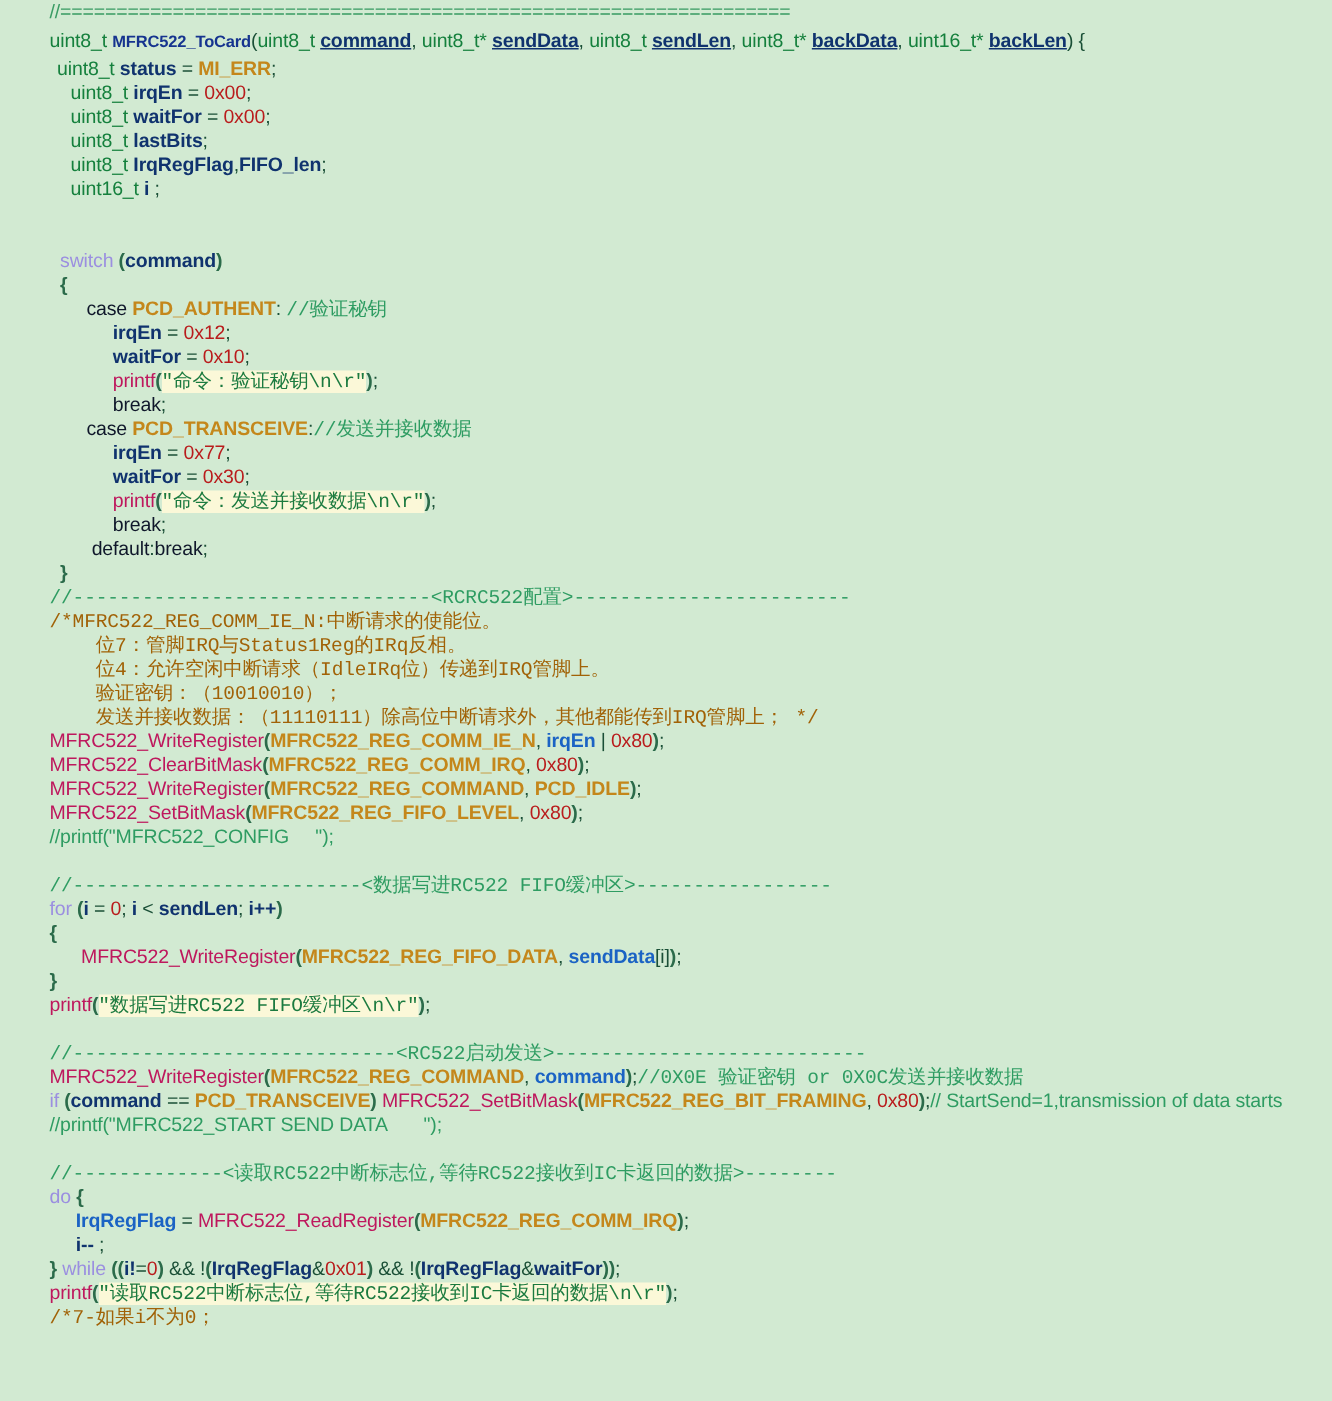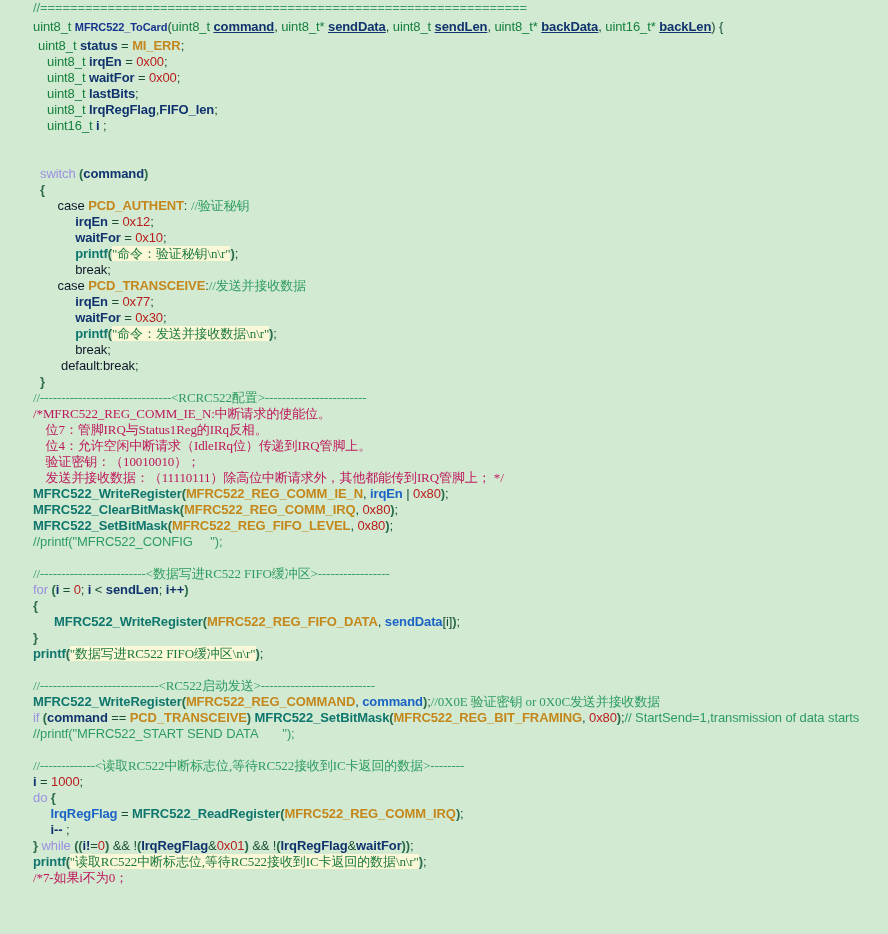--- a/index.html
+++ b/index.html
@@ -25,36 +25,36 @@
     line-height: 16px;
     font-size: 13px;
     white-space: pre;
     padding-left: 33px;
     letter-spacing: -0.1px;
   }
   .line.blank { }
 
   
   .cmt       { color: #2e9c62; }
-  .cmt2      { color: #be185d; }
+  .cmt2      { color: #a16207; }
   .typ       { color: #15803d; }
   .var       { color: #10336e; font-weight: bold; }
   .var2      { color: #1b63c4; font-weight: bold; }
   .num       { color: #b91c1c; }
   .kw        { color: #9b8fe0; }
   .kw2       { color: #0f172a; }
-  .fn        { color: #0f766e; font-weight: bold; }
+  .fn        { color: #be185d; font-weight: normal; }
   .mac       { color: #c4871b; font-weight: bold; }
   .str       { color: #1b7a3f; background: #fbf8d8; }
   .punc      { color: #2b6b4a; font-weight: bold; }
   .plain     { color: #1a4f36; }
   .fnname    { color: #16348f; font-weight: bold; font-size: 11px; }
   .sep       { color: #3a9c64; }
   .und       { text-decoration: underline; }
-  .cn        { font-family: Liberation Serif, serif; text-align: right; }
+  .cn        { font-family: Liberation Mono, monospace; text-align: right; }
 </style>
 </head>
 <body>
 
 <div id="code">
 
   <div class="line"><span class="sep">//=================================================================</span></div>
 
   <div class="line" style="height:22px;line-height:22px;padding-left:33px;"><span class="typ">uint8_t </span><span class="fnname">MFRC522_ToCard</span><span class="plain">(</span><span class="typ">uint8_t </span><span class="var und">command</span><span class="plain">, </span><span class="typ">uint8_t* </span><span class="var und">sendData</span><span class="plain">, </span><span class="typ">uint8_t </span><span class="var und">sendLen</span><span class="plain">, </span><span class="typ">uint8_t* </span><span class="var und">backData</span><span class="plain">, </span><span class="typ">uint16_t* </span><span class="var und">backLen</span><span class="plain">) {</span></div>
 
@@ -106,20 +106,21 @@
   <div class="line"><span class="cmt2 cn">/*MFRC522_REG_COMM_IE_N:中断请求的使能位。</span></div>
   <div class="line"><span class="cmt2 cn">    位7：管脚IRQ与Status1Reg的IRq反相。</span></div>
   <div class="line"><span class="cmt2 cn">    位4：允许空闲中断请求（IdleIRq位）传递到IRQ管脚上。</span></div>
   <div class="line"><span class="cmt2 cn">    验证密钥：（10010010）；</span></div>
   <div class="line"><span class="cmt2 cn">    发送并接收数据：（11110111）除高位中断请求外，其他都能传到IRQ管脚上； */</span></div>
 
   <div class="line"><span class="fn">MFRC522_WriteRegister</span><span class="punc">(</span><span class="mac">MFRC522_REG_COMM_IE_N</span><span class="plain">, </span><span class="var2">irqEn</span><span class="plain"> | </span><span class="num">0x80</span><span class="punc">)</span><span class="plain">;</span></div>
 
   <div class="line"><span class="fn">MFRC522_ClearBitMask</span><span class="punc">(</span><span class="mac">MFRC522_REG_COMM_IRQ</span><span class="plain">, </span><span class="num">0x80</span><span class="punc">)</span><span class="plain">;</span></div>
 
+  <div class="line"><span class="fn">MFRC522_WriteRegister</span><span class="punc">(</span><span class="mac">MFRC522_REG_COMMAND</span><span class="plain">, </span><span class="mac">PCD_IDLE</span><span class="punc">)</span><span class="plain">;</span></div>
 
   <div class="line"><span class="fn">MFRC522_SetBitMask</span><span class="punc">(</span><span class="mac">MFRC522_REG_FIFO_LEVEL</span><span class="plain">, </span><span class="num">0x80</span><span class="punc">)</span><span class="plain">;</span></div>
 
   <div class="line"><span class="cmt">//printf("MFRC522_CONFIG     ");</span></div>
 
   <div class="line blank">&nbsp;</div>
 
   <div class="line"><span class="cmt cn">//-------------------------&lt;数据写进RC522 FIFO缓冲区&gt;-----------------</span></div>
 
   <div class="line"><span class="kw">for </span><span class="punc">(</span><span class="var">i</span><span class="plain"> = </span><span class="num">0</span><span class="plain">; </span><span class="var">i</span><span class="plain"> &lt; </span><span class="var">sendLen</span><span class="plain">; </span><span class="var">i++</span><span class="punc">)</span></div>
@@ -139,21 +140,20 @@
   <div class="line"><span class="fn">MFRC522_WriteRegister</span><span class="punc">(</span><span class="mac">MFRC522_REG_COMMAND</span><span class="plain">, </span><span class="var2">command</span><span class="punc">)</span><span class="plain">;</span><span class="cmt cn">//0X0E 验证密钥 or 0X0C发送并接收数据</span></div>
 
   <div class="line"><span class="kw">if </span><span class="punc">(</span><span class="var">command</span><span class="plain"> == </span><span class="mac">PCD_TRANSCEIVE</span><span class="punc">) </span><span class="fn">MFRC522_SetBitMask</span><span class="punc">(</span><span class="mac">MFRC522_REG_BIT_FRAMING</span><span class="plain">, </span><span class="num">0x80</span><span class="punc">)</span><span class="plain">;</span><span class="cmt">// StartSend=1,transmission of data starts</span></div>
 
   <div class="line"><span class="cmt">//printf("MFRC522_START SEND DATA       ");</span></div>
 
   <div class="line blank">&nbsp;</div>
 
   <div class="line"><span class="cmt cn">//-------------&lt;读取RC522中断标志位,等待RC522接收到IC卡返回的数据&gt;--------</span></div>
 
-  <div class="line"><span class="var">i</span><span class="plain"> = </span><span class="num">1000</span><span class="plain">;</span></div>
 
   <div class="line"><span class="kw">do</span><span class="punc"> {</span></div>
 
   <div class="line"><span class="plain">     </span><span class="var2">IrqRegFlag</span><span class="plain"> = </span><span class="fn">MFRC522_ReadRegister</span><span class="punc">(</span><span class="mac">MFRC522_REG_COMM_IRQ</span><span class="punc">)</span><span class="plain">;</span></div>
 
   <div class="line"><span class="plain">     </span><span class="var">i--</span><span class="plain"> ;</span></div>
 
   <div class="line"><span class="punc">} </span><span class="kw">while </span><span class="punc">(</span><span class="punc">(</span><span class="var">i!</span><span class="plain">=</span><span class="num">0</span><span class="punc">)</span><span class="plain"> &amp;&amp; </span><span class="plain">!</span><span class="punc">(</span><span class="var">IrqRegFlag</span><span class="plain">&amp;</span><span class="num">0x01</span><span class="punc">)</span><span class="plain"> &amp;&amp; </span><span class="plain">!</span><span class="punc">(</span><span class="var">IrqRegFlag</span><span class="plain">&amp;</span><span class="var">waitFor</span><span class="punc">)</span><span class="punc">)</span><span class="plain">;</span></div>
 
   <div class="line"><span class="fn">printf</span><span class="punc">(</span><span class="str cn">"读取RC522中断标志位,等待RC522接收到IC卡返回的数据\n\r"</span><span class="punc">)</span><span class="plain">;</span></div>

